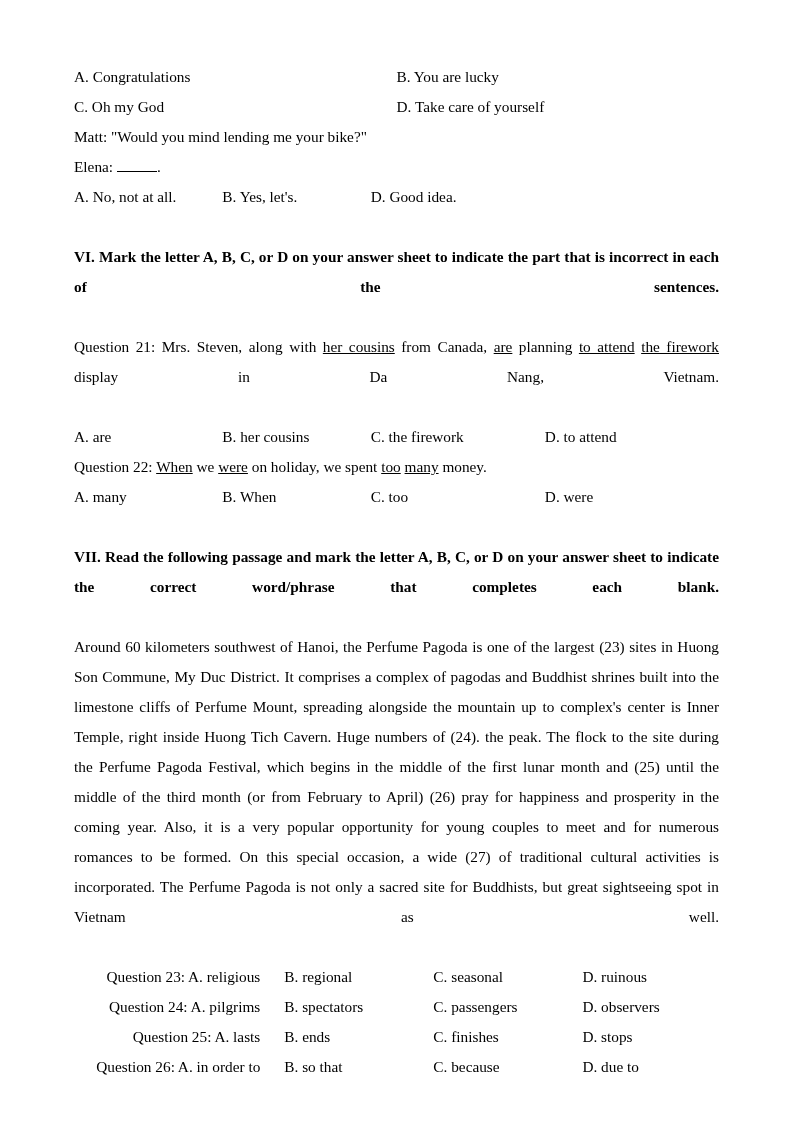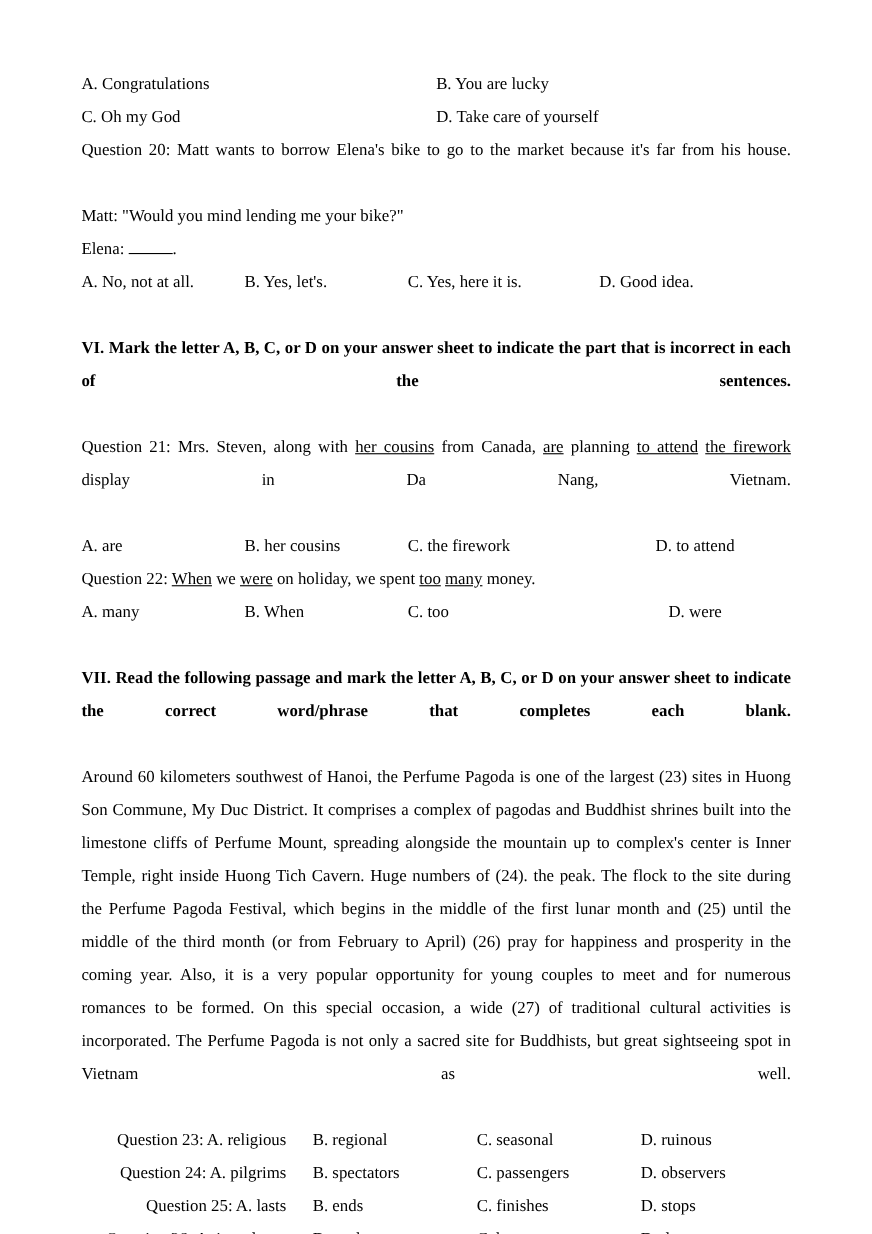--- a/index.html
+++ b/index.html
@@ -68,21 +68,21 @@
   .opt-d {
     width: 22%;
   }
   .q20-a { width: 23%; }
   .q20-b { width: 23%; }
   .q20-c { width: 27%; }
   .q20-d { width: 27%; }
   .q21-a { width: 23%; }
   .q21-b { width: 23%; }
   .q21-c { width: 27%; }
-  .q21-d { width: 27%; text-align: center; }
+  .q21-d { width: 27%; }
   
   .para::after {
     content: "";
     display: inline-block;
     width: 100%;
   }
   .heading::after {
     content: "";
     display: inline-block;
     width: 100%;
@@ -99,30 +99,28 @@
 
     <div class="row two">
       <div>A. Congratulations</div>
       <div>B. You are lucky</div>
     </div>
     <div class="row two">
       <div>C. Oh my God</div>
       <div>D. Take care of yourself</div>
     </div>
 
-    <p class="para">Question 20: Matt wants to borrow Elena's bike to go to the market because it's far from his house.</p>
 
     <p class="para noafter">Matt: "Would you mind lending me your bike?"</p>
 
     <p class="para noafter"><span>Elena: </span><span class="blank-line"></span><span>.</span></p>
 
     <div class="row">
       <div class="q20-a">A. No, not at all.</div>
       <div class="q20-b">B. Yes, let's.</div>
-      <div class="q20-c">C. Yes, here it is.</div>
       <div class="q20-d">D. Good idea.</div>
     </div>
 
     <div class="spacer"></div>
 
     <p class="heading">VI. Mark the letter A, B, C, or D on your answer sheet to indicate the part that is incorrect in each of the sentences.</p>
 
     <p class="para"><span>Question 21: Mrs. Steven, along with </span><span class="u">her cousins</span><span> from Canada, </span><span class="u">are</span><span> planning </span><span class="u">to attend</span><span> </span><span class="u">the firework</span><span> display in Da Nang, Vietnam.</span></p>
 
     <div class="row">

